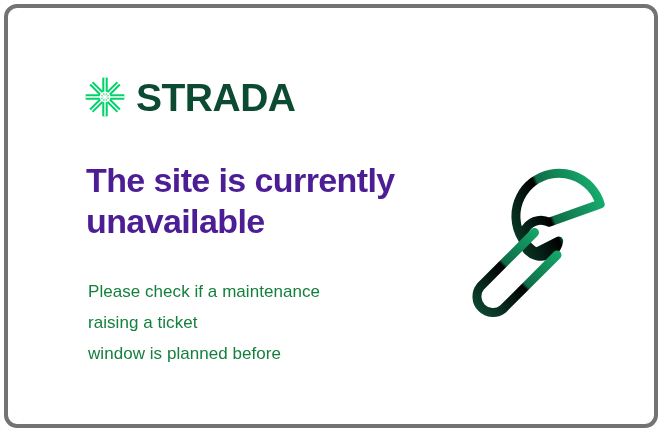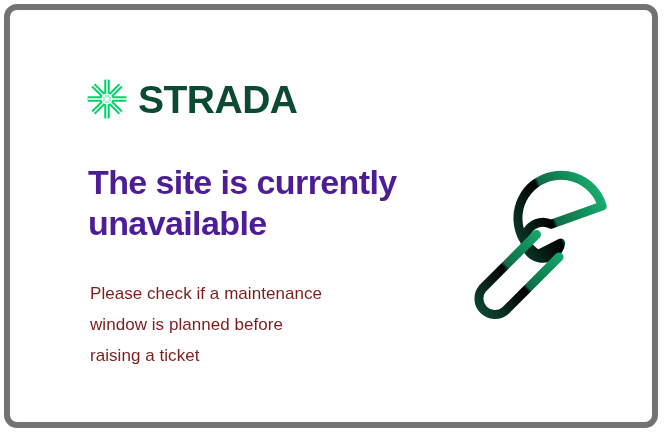--- a/index.html
+++ b/index.html
@@ -25,21 +25,21 @@
 
   
   .card {
     position: absolute;
     left: 4px;
     top: 4px;
     width: 654px;
     height: 424px;
     box-sizing: border-box;
     background: #ffffff;
-    border: 6px solid #737373;
+    border: 4px solid #737373;
     border-radius: 13px;
     overflow: hidden;
   }
 
   
   .logo {
     position: absolute;
     left: 76px;
     top: 68px;
     display: flex;
@@ -83,21 +83,21 @@
     left: 80px;
     top: 268px;
     width: 320px;
     margin: 0;
   }
   .body-line {
     display: block;
     font-size: 17px;
     font-weight: 400;
     line-height: 31px;
-    color: #7f1d1d;
+    color: #15803d;
     letter-spacing: 0.05px;
     white-space: nowrap;
     font-family: "Liberation Sans", sans-serif;
   }
 
   
   .illustration {
     position: absolute;
     left: 452px;
     top: 148px;
@@ -142,22 +142,22 @@
           </g>
         </svg>
       </span>
       <span class="logo-word">STRADA</span>
     </div>
 
     <h1 class="headline">The site is currently unavailable</h1>
 
     <div class="body-copy">
       <span class="body-line">Please check if a maintenance</span>
+      <span class="body-line">raising a ticket</span>
       <span class="body-line">window is planned before</span>
-      <span class="body-line">raising a ticket</span>
     </div>
 
     <div class="illustration">
       <svg viewBox="0 0 168 168" aria-hidden="true">
         <defs>
           <linearGradient id="wrenchGrad" x1="0" y1="1" x2="1" y2="0">
             <stop offset="0%" stop-color="#0d4a33"></stop>
             <stop offset="45%" stop-color="#1170499"></stop>
             <stop offset="48%" stop-color="#0f6c47"></stop>
             <stop offset="100%" stop-color="#17b673"></stop>

